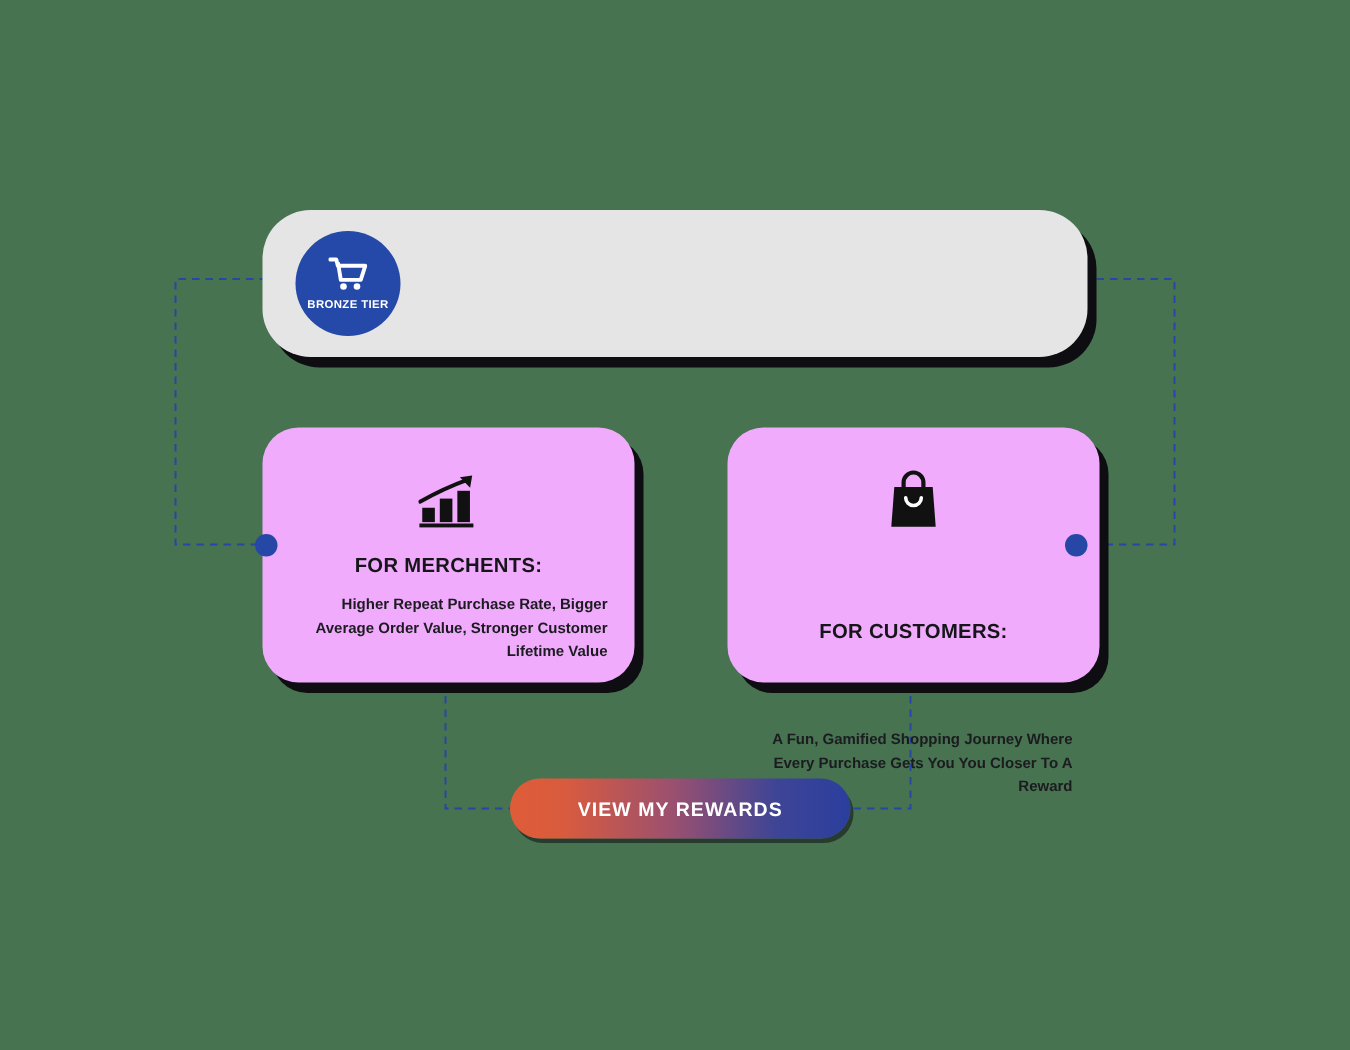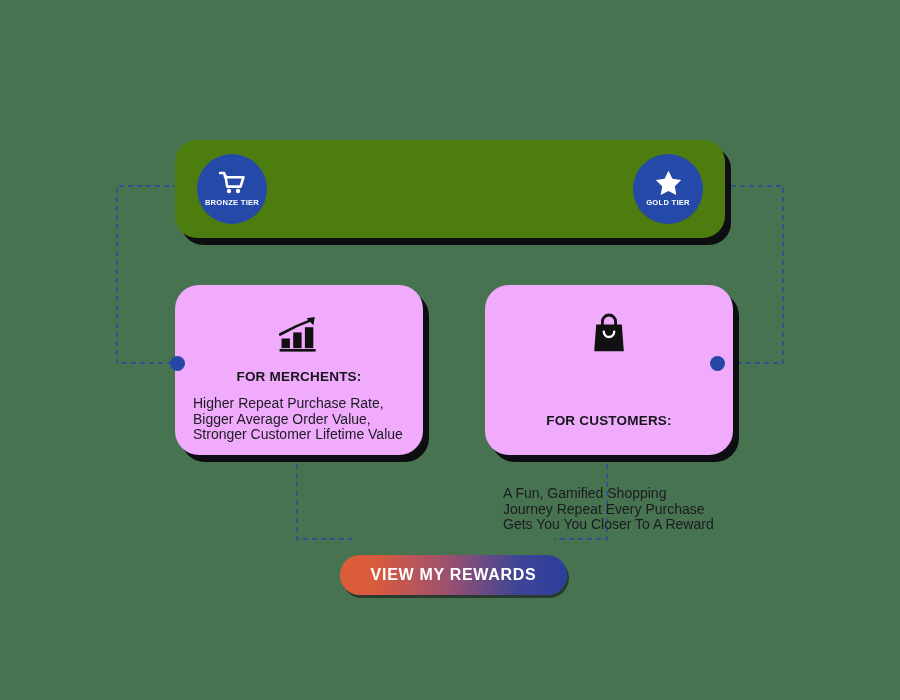--- a/index.html
+++ b/index.html
@@ -26,22 +26,22 @@
     border-radius: 50%;
     background: #2647A6;
     z-index: 4;
   }
 
   
   .tier-panel {
     position: absolute;
     left: 175px; top: 140px;
     width: 550px; height: 98px;
-    background: #4d7c0f;
-    border-radius: 22px;
+    background: #e5e5e5;
+    border-radius: 32px;
     box-shadow: 6px 7px 0 0 #0d0d12;
     z-index: 3;
     display: flex;
     align-items: center;
     justify-content: space-between;
     padding: 0 22px;
     box-sizing: border-box;
     gap: 40px;
   }
   .tier {
@@ -94,44 +94,43 @@
   .card-title {
     margin-top: 14px;
     font-size: 13.5px;
     font-weight: bold;
     color: #16161a;
     letter-spacing: 0.2px;
     text-align: center;
   }
   .card-body {
     margin-top: 12px;
-    font-size: 14px;
+    font-size: 10px;
     line-height: 15.5px;
     color: #1b1b20;
-    text-align: left;
-    font-weight: 400;
+    text-align: right;
+    font-weight: 700;
   }
 
   
   .cta {
     position: absolute;
     left: 340px; top: 519px;
     width: 227px; height: 40px;
     border-radius: 20px;
     border: none;
     background: linear-gradient(90deg, #DE5C38 0%, #D95B3E 16%, #9A5070 48%, #3E4596 78%, #2B3E9E 100%);
     color: #ffffff;
-    font-size: 16px;
+    font-size: 13px;
     font-weight: bold;
     letter-spacing: 0.7px;
     font-family: "Liberation Sans", sans-serif;
     z-index: 5;
     cursor: pointer;
     box-shadow: 2px 3px 0 0 rgba(13,13,18,0.55);
-    margin-top: 36px;
   }
 </style>
 </head>
 <body>
 
 <div id="stage">
 
   <svg class="connectors" viewBox="0 0 900 700" width="900" height="700">
     <g fill="none" stroke="#2647A6" stroke-width="1.3" stroke-dasharray="5,4">
 
@@ -155,28 +154,20 @@
         <svg width="26" height="24" viewBox="0 0 26 24" fill="#fff">
           <path d="M1 2h4.2l1 4.2h18.3l-3 9.4H8.2L6.4 4.6" fill="none" stroke="#fff" stroke-width="2.6" stroke-linecap="round" stroke-linejoin="round"></path>
           <circle cx="10" cy="20" r="2.2"></circle>
           <circle cx="19" cy="20" r="2.2"></circle>
         </svg>
       </span>
       <span class="tlabel">BRONZE TIER</span>
     </div>
 
 
-    <div class="tier">
-      <span class="ticon">
-        <svg width="27" height="26" viewBox="0 0 27 26" fill="#fff">
-          <path d="M13.5 0.8l3.9 8 8.8 1.3-6.4 6.2 1.5 8.8-7.8-4.1-7.8 4.1 1.5-8.8L0.8 10.1l8.8-1.3z"></path>
-        </svg>
-      </span>
-      <span class="tlabel">GOLD TIER</span>
-    </div>
 
 
 
   </div>
 
   <div class="card" id="card-merchants">
     <span class="card-icon">
       <svg width="40" height="36" viewBox="0 0 40 36" fill="#111">
         <path d="M1 18.5C9 14 20 8.4 33.4 3.6" fill="none" stroke="#111" stroke-width="2.6" stroke-linecap="round"></path>
         <path d="M27.6 2.2l8.2-1.2-1.4 8.2z"></path>
@@ -192,18 +183,18 @@
 
   <div class="card" id="card-customers">
     <span class="card-icon">
       <svg width="32" height="40" viewBox="0 0 32 40" fill="#111">
         <path d="M9.4 12V8.6a6.6 6.6 0 0 1 13.2 0V12" fill="none" stroke="#111" stroke-width="2.8"></path>
         <path d="M3.2 11.6h25.6l2 26.6H1.2z"></path>
         <path d="M10.8 18.8a5.2 5.2 0 0 0 10.4 0" fill="none" stroke="#fff" stroke-width="2.4" stroke-linecap="round"></path>
       </svg>
     </span>
     <div class="card-title">FOR CUSTOMERS:</div>
-    <div class="card-body">A Fun, Gamified Shopping Journey Repeat Every Purchase Gets You You Closer To A Reward</div>
+    <div class="card-body">A Fun, Gamified Shopping Journey Where Every Purchase Gets You You Closer To A Reward</div>
   </div>
 
   <button class="cta">VIEW MY REWARDS</button>
 
 </div>
 
 </body></html>

